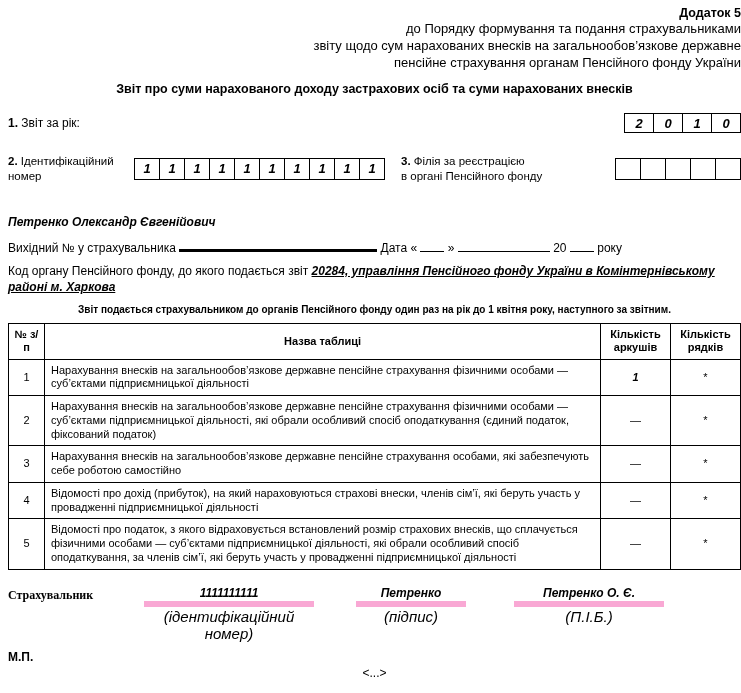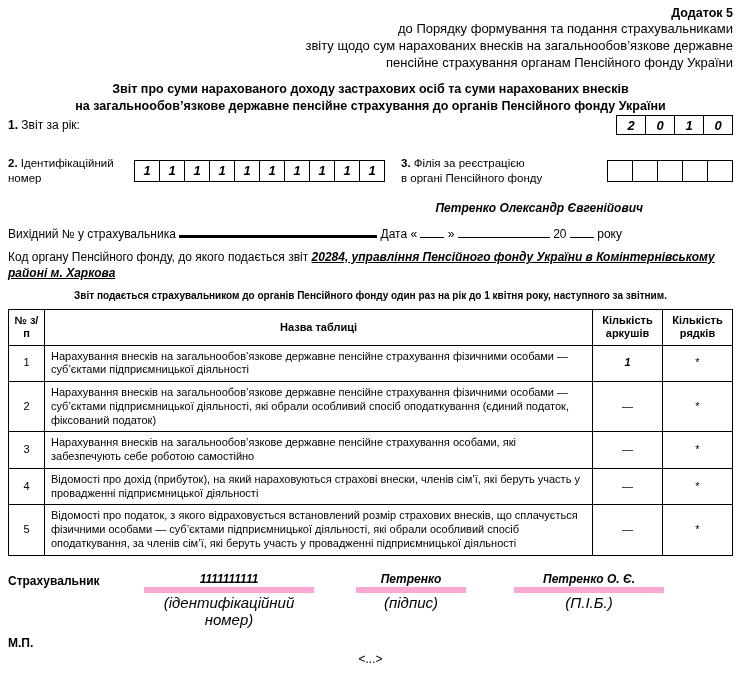--- a/index.html
+++ b/index.html
@@ -1,55 +1,55 @@
 <!DOCTYPE html>
 <html><head>
 <meta charset="utf-8">
 <style>
   html,body{margin:0;padding:0;background:#ffffff;}
-  .page{width:741px;min-height:693px;box-sizing:border-box;padding:6px 8px 4px 8px;
+  .page{width:741px;min-height:693px;box-sizing:border-box;padding:6px 0 4px 8px;
         font-family:"Liberation Sans",sans-serif;color:#000;font-size:12px;position:relative;}
   .right{text-align:right;}
   .appendix{font-weight:bold;font-size:12.5px;}
   .instr{font-size:13px;line-height:1.32;}
   .title{margin-top:10px;text-align:center;font-weight:bold;font-size:12.5px;line-height:1.35;}
   .field-row{display:flex;align-items:center;}
-  .year-row{justify-content:space-between;}
+  .year-row{margin-top:15px;justify-content:space-between;}
   .numb{font-weight:bold;}
   .boxes{display:flex;}
   .cell{box-sizing:border-box;border:1px solid #000;margin-left:-1px;display:flex;align-items:center;
         justify-content:center;font-weight:bold;font-style:italic;font-size:13px;background:#fff;}
   .cell:first-child{margin-left:0;}
   .cell.year{width:30px;height:20px;}
   .cell.id{width:26px;height:22px;}
   .id-row{margin-top:21px;align-items:center;}
   .lbl2{font-size:11.5px;line-height:1.25;}
   .id-lbl{width:126px;}
   .branch-lbl{margin-left:16px;}
   .branch-boxes{margin-left:auto;}
-  .insured{margin-top:16px;text-align:right;font-weight:bold;font-style:italic;padding-right:90px;}
+  .insured{margin-top:32px;text-align:left;font-weight:bold;font-style:italic;padding-right:90px;}
   .outgoing{margin-top:12px;line-height:1.3;}
   .fline{display:inline-block;border-bottom:1px solid #000;}
   .fline.thick{border-bottom:3px solid #000;}
   .code{margin-top:6px;line-height:1.4;}
   .code-val{font-weight:bold;font-style:italic;text-decoration:underline;}
   .note{margin-top:8px;text-align:center;font-size:10px;font-weight:bold;}
   .tbl-title{margin-top:12px;text-align:center;font-weight:bold;font-size:12px;}
   table.t{width:100%;border-collapse:collapse;margin-top:8px;table-layout:fixed;}
   .t th,.t td{border:1px solid #000;font-size:11px;vertical-align:middle;}
   .t th{font-weight:bold;text-align:center;padding:4px 3px;line-height:1.2;}
   .t td{padding:4px 6px;line-height:1.25;}
   .c{text-align:center;}
   .filled{font-weight:bold;font-style:italic;}
   .total-name{font-weight:bold;}
   .col-num{width:36px;}
   .col-sheets{width:70px;}
   .col-rows{width:70px;}
   .footer{margin-top:16px;display:flex;align-items:flex-start;}
-  .ins-lbl{font-weight:bold;width:136px;padding-top:2px;}
+  .ins-lbl{font-weight:bold;width:136px;padding-top:2px;font-family:Liberation Serif, serif;}
   .fblock{text-align:center;}
   .fval{font-weight:bold;font-style:italic;border-bottom:6px solid #f9a8d4;padding:0 6px 1px 6px;}
   .fcap{font-style:italic;font-size:15px;padding-top:1px;}
   .fb1{width:170px;}
   .fb2{width:110px;margin-left:42px;}
   .fb3{width:150px;margin-left:48px;}
   .mp{margin-top:8px;font-weight:bold;}
   .more{text-align:center;margin-top:2px;font-size:12px;}
 </style>
 </head>
@@ -57,21 +57,20 @@
 
 <div class="page">
 
   <div class="right appendix">Додаток 5</div>
   <div class="right instr">до Порядку формування та подання страхувальниками</div>
   <div class="right instr">звіту щодо сум нарахованих внесків на загальнообов’язкове державне</div>
   <div class="right instr">пенсійне страхування органам Пенсійного фонду України</div>
 
   <div class="title">
     <div>Звіт про суми нарахованого доходу застрахових осіб та суми нарахованих внесків</div>
-    <div>на загальнообов’язкове державне пенсійне страхування до органів Пенсійного фонду України</div>
   </div>
 
   <div class="field-row year-row">
     <div>
       <span class="numb">1.</span>
       <span>Звіт за рік:</span>
     </div>
     <div class="boxes">
       <div class="cell year">2</div>
       <div class="cell year">0</div>

